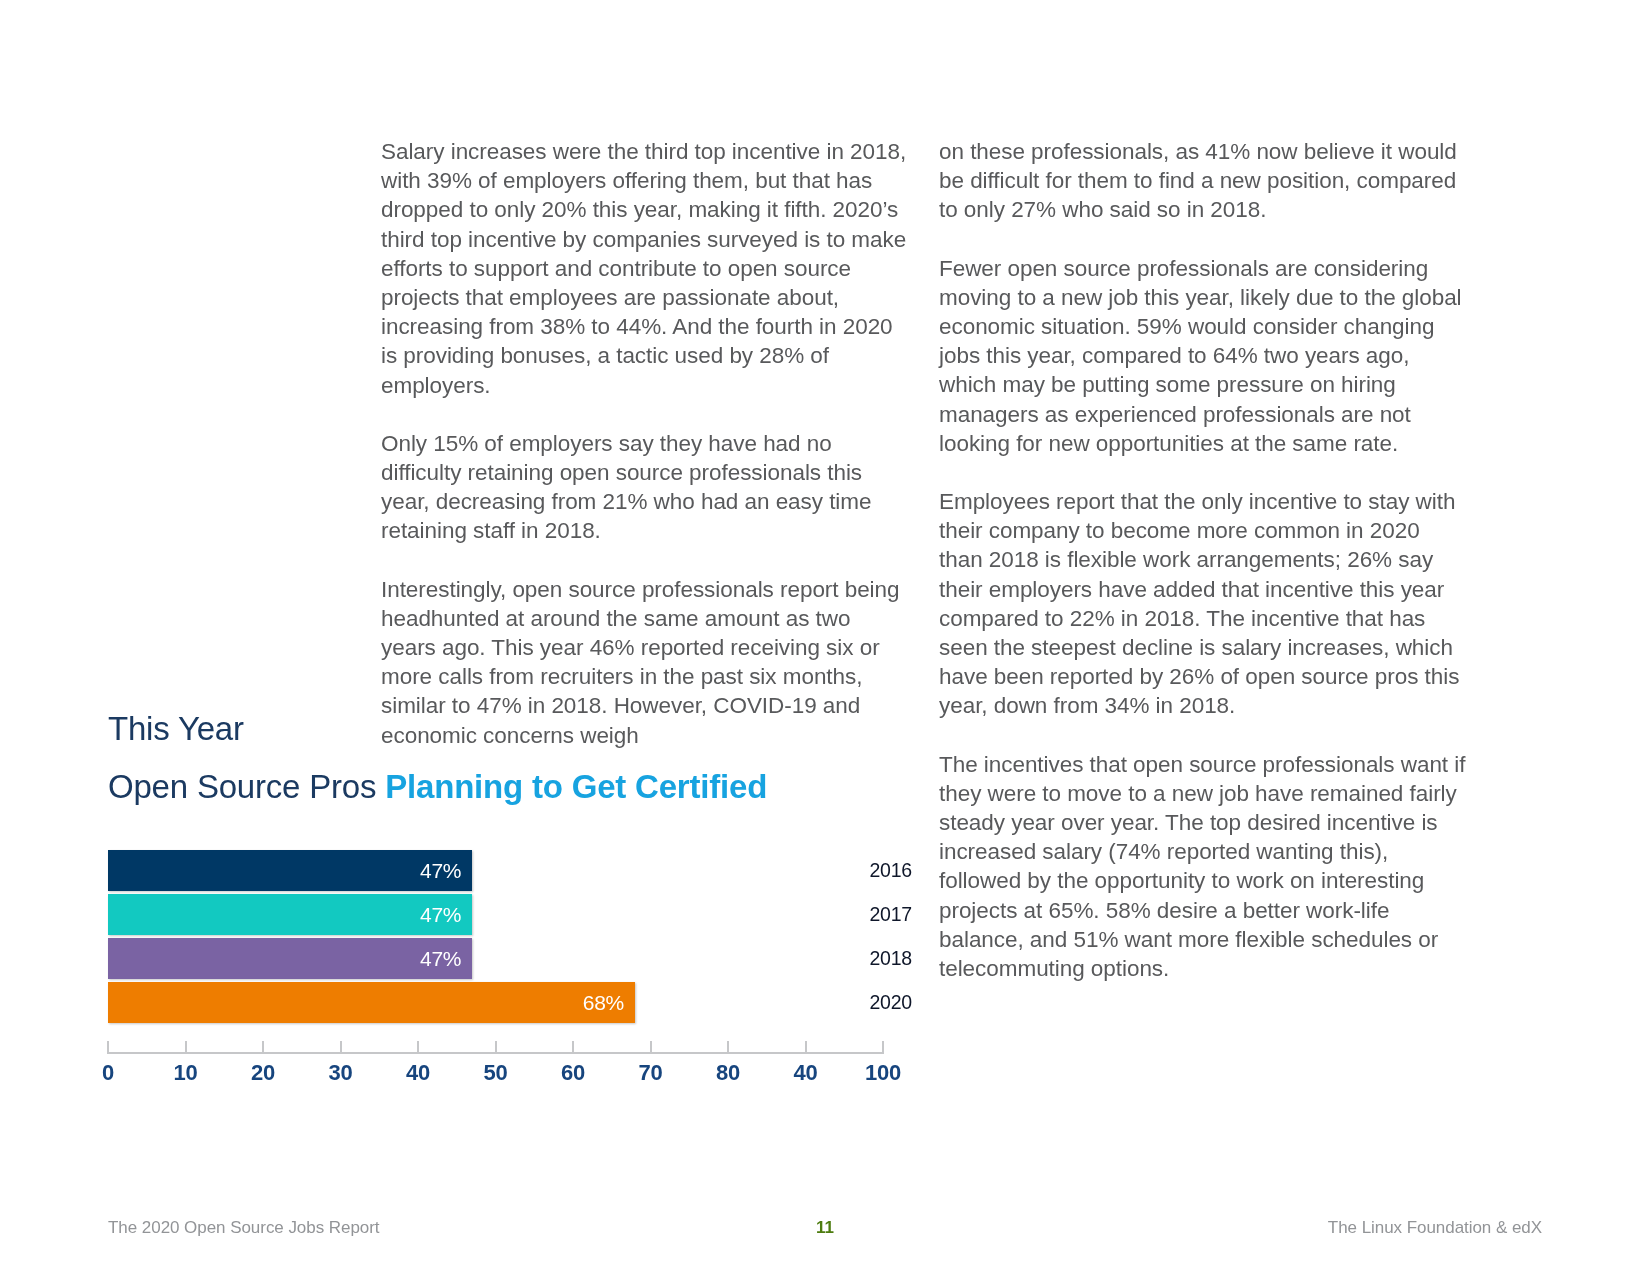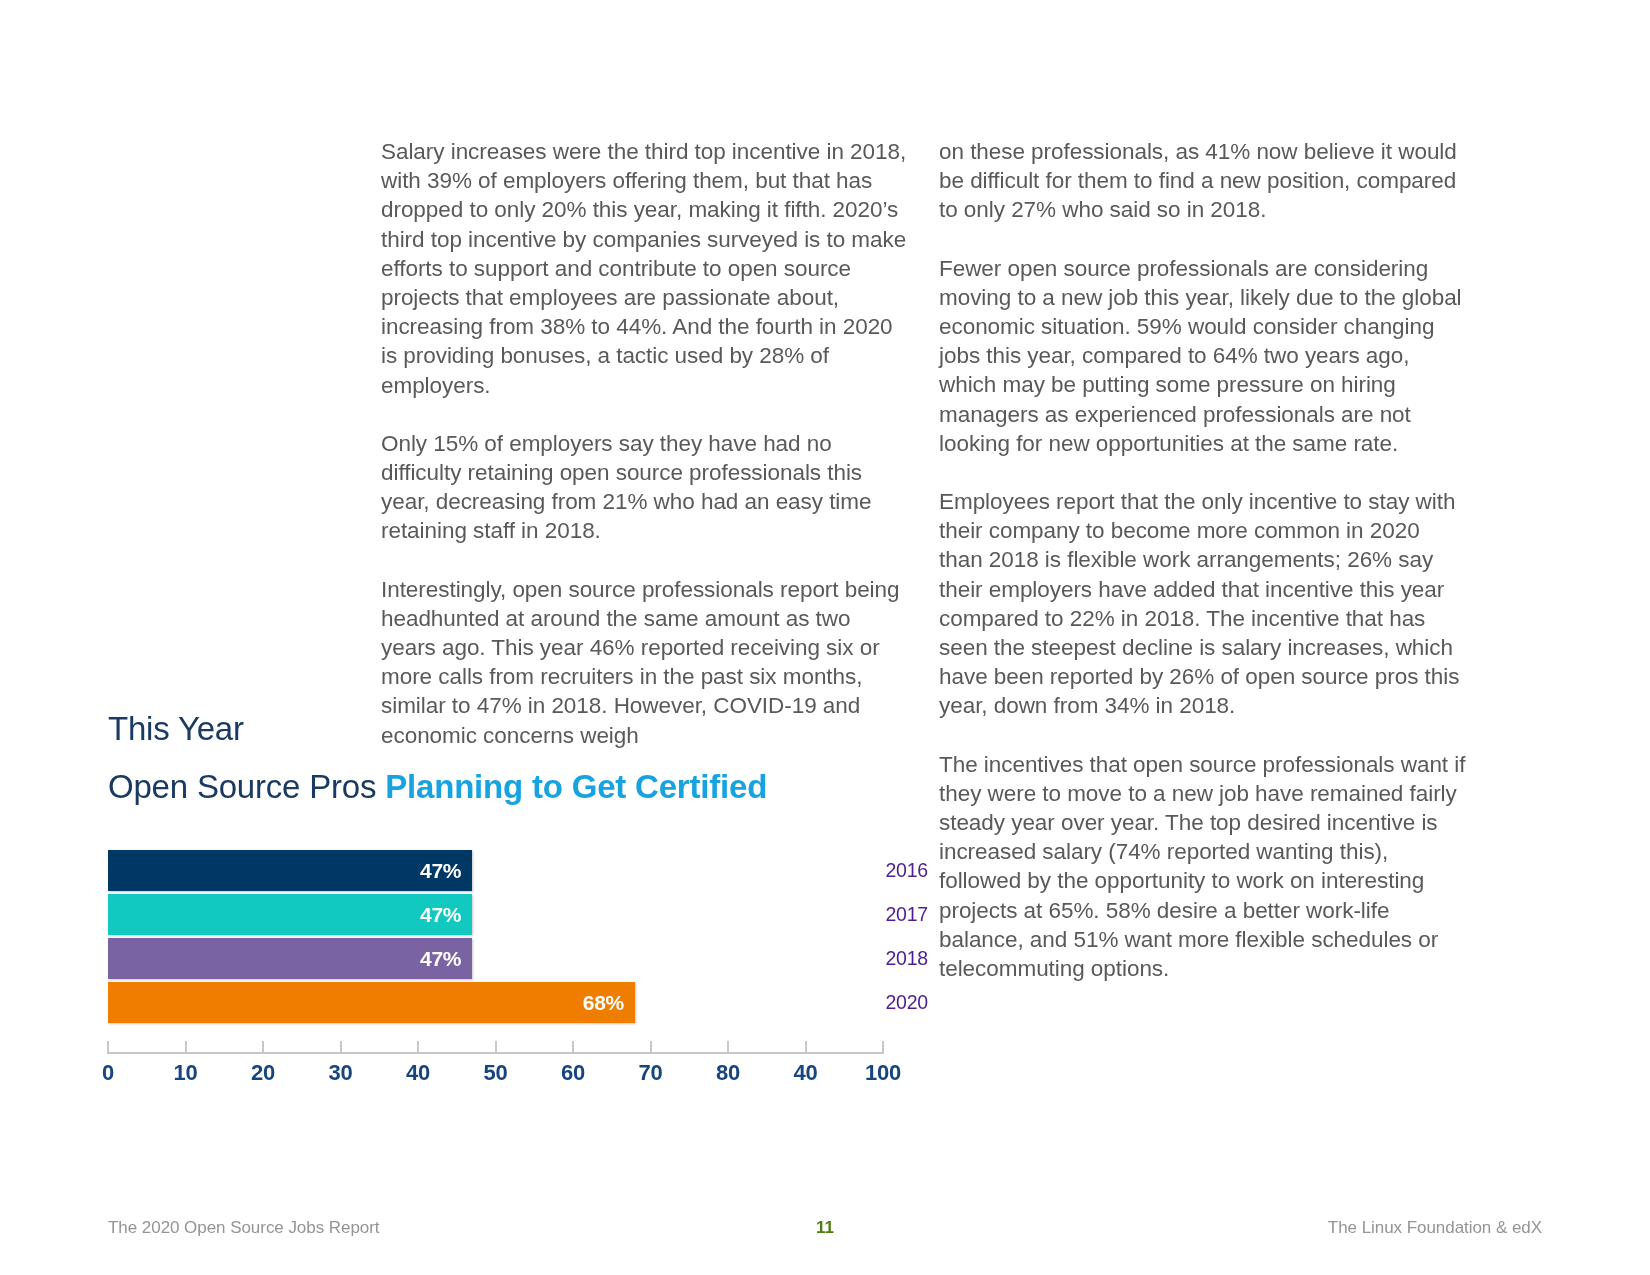--- a/index.html
+++ b/index.html
@@ -72,33 +72,33 @@
     left: 0;
     top: 0;
     height: 41px;
     display: flex;
     align-items: center;
     justify-content: flex-end;
     box-shadow: 1px 1px 2px rgba(0,0,0,0.22);
   }
   .bar-value {
     color: #ffffff;
-    font-weight: 700;
+    font-weight: 400;
     font-size: 21px;
     padding-right: 11px;
     letter-spacing: -0.3px;
   }
   .year-label {
     position: absolute;
     top: 9px;
-    right: 0;
+    right: 16px;
     width: 70px;
     text-align: right;
     font-size: 19.5px;
-    color: #4c1d95;
+    color: #0f172a;
     letter-spacing: -0.2px;
   }
 
   
   .axis {
     position: relative;
     margin-top: 16px;
     width: 775px;
     height: 15px;
   }

